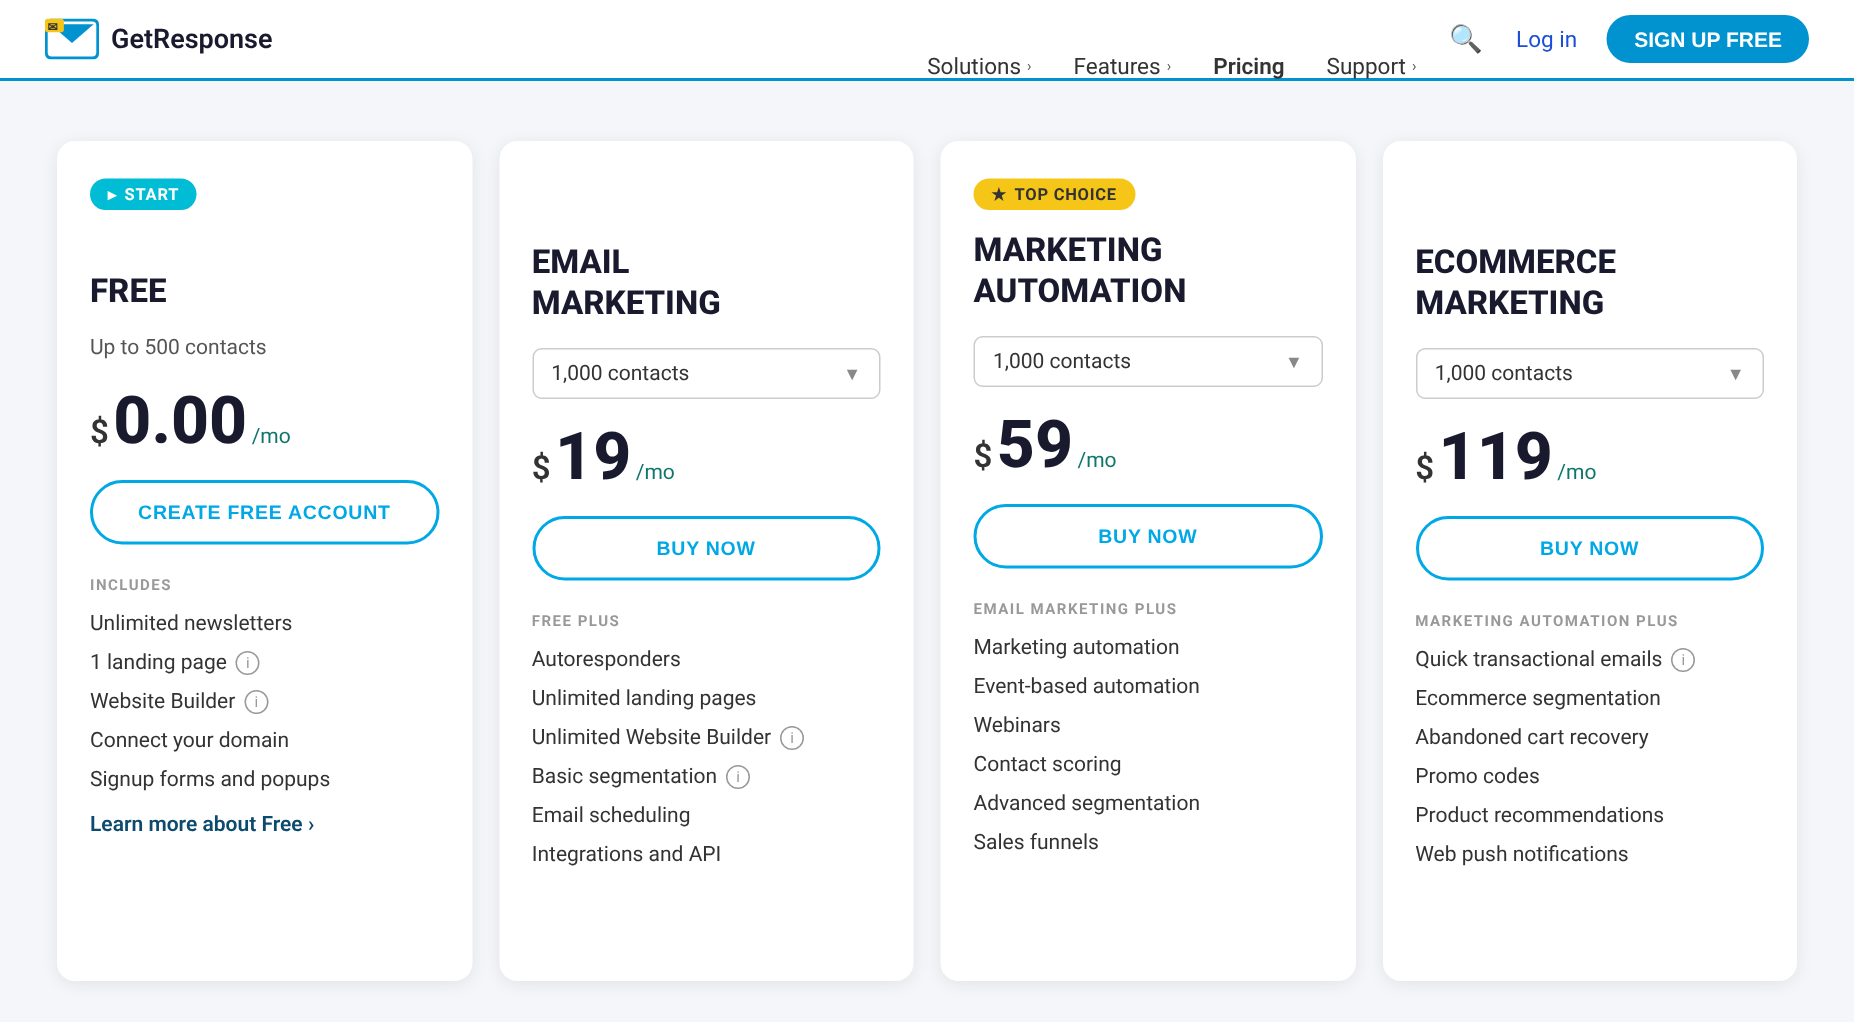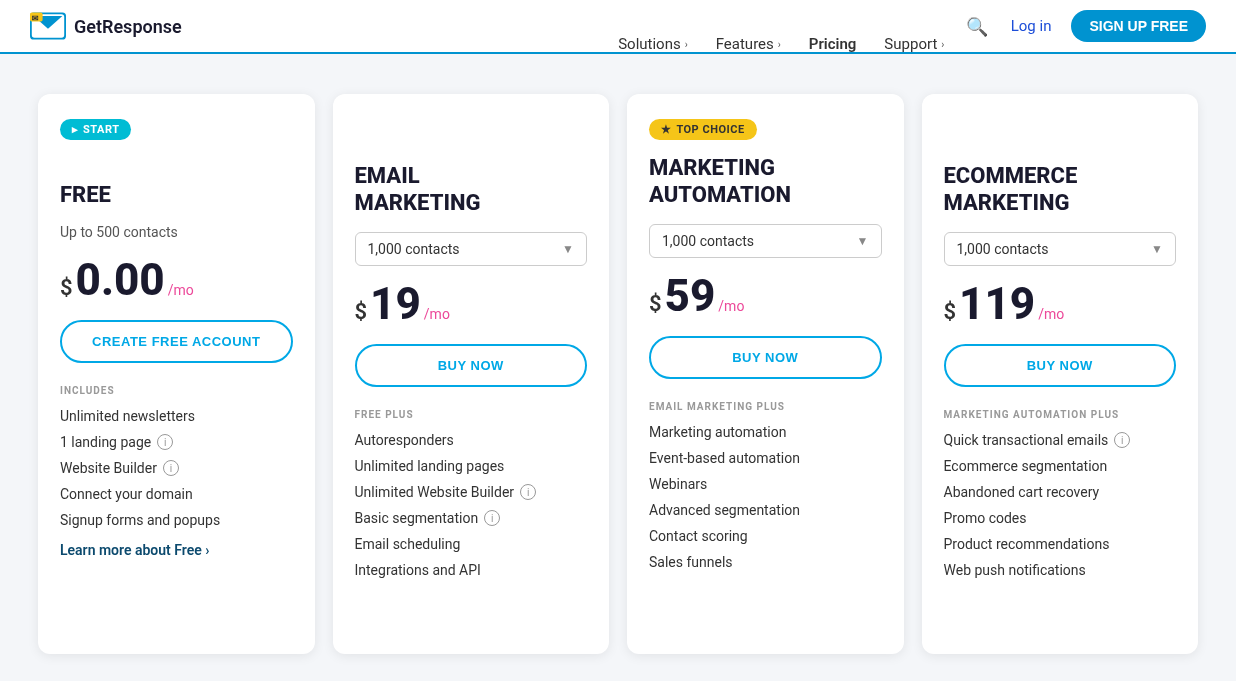--- a/index.html
+++ b/index.html
@@ -141,21 +141,21 @@
     .dropdown-arrow { color: #888; font-size: 12px; }
 
     .price-row {
       display: flex;
       align-items: baseline;
       gap: 3px;
       margin-bottom: 18px;
     }
     .price-dollar { font-size: 22px; font-weight: 600; color: #333; }
     .price-amount { font-size: 44px; font-weight: 800; color: #1a1a2e; line-height: 1; }
-    .price-period { font-size: 14px; color: #ec4899; }
+    .price-period { font-size: 14px; color: #0f766e; }
 
     .contacts-info {
       font-size: 14px;
       color: #555;
       margin-bottom: 18px;
     }
 
     .cta-button {
       width: 100%;
       border-radius: 30px;
@@ -331,22 +331,22 @@
         <span class="price-dollar">$</span>
         <span class="price-amount">59</span>
         <span class="price-period">/mo</span>
       </div>
       <button class="cta-button">BUY NOW</button>
       <div class="section-label">EMAIL MARKETING PLUS</div>
       <ul class="features-list">
         <li>Marketing automation</li>
         <li>Event-based automation</li>
         <li>Webinars</li>
+        <li>Contact scoring</li>
         <li>Advanced segmentation</li>
-        <li>Contact scoring</li>
         <li>Sales funnels</li>
       </ul>
     </div>
 
     <div class="pricing-card">
       <div style="height:30px; margin-bottom:14px;"></div>
       <div class="plan-name">ECOMMERCE<br>MARKETING</div>
       <div class="contacts-dropdown">
         <span>1,000 contacts</span>
         <span class="dropdown-arrow">▼</span>

